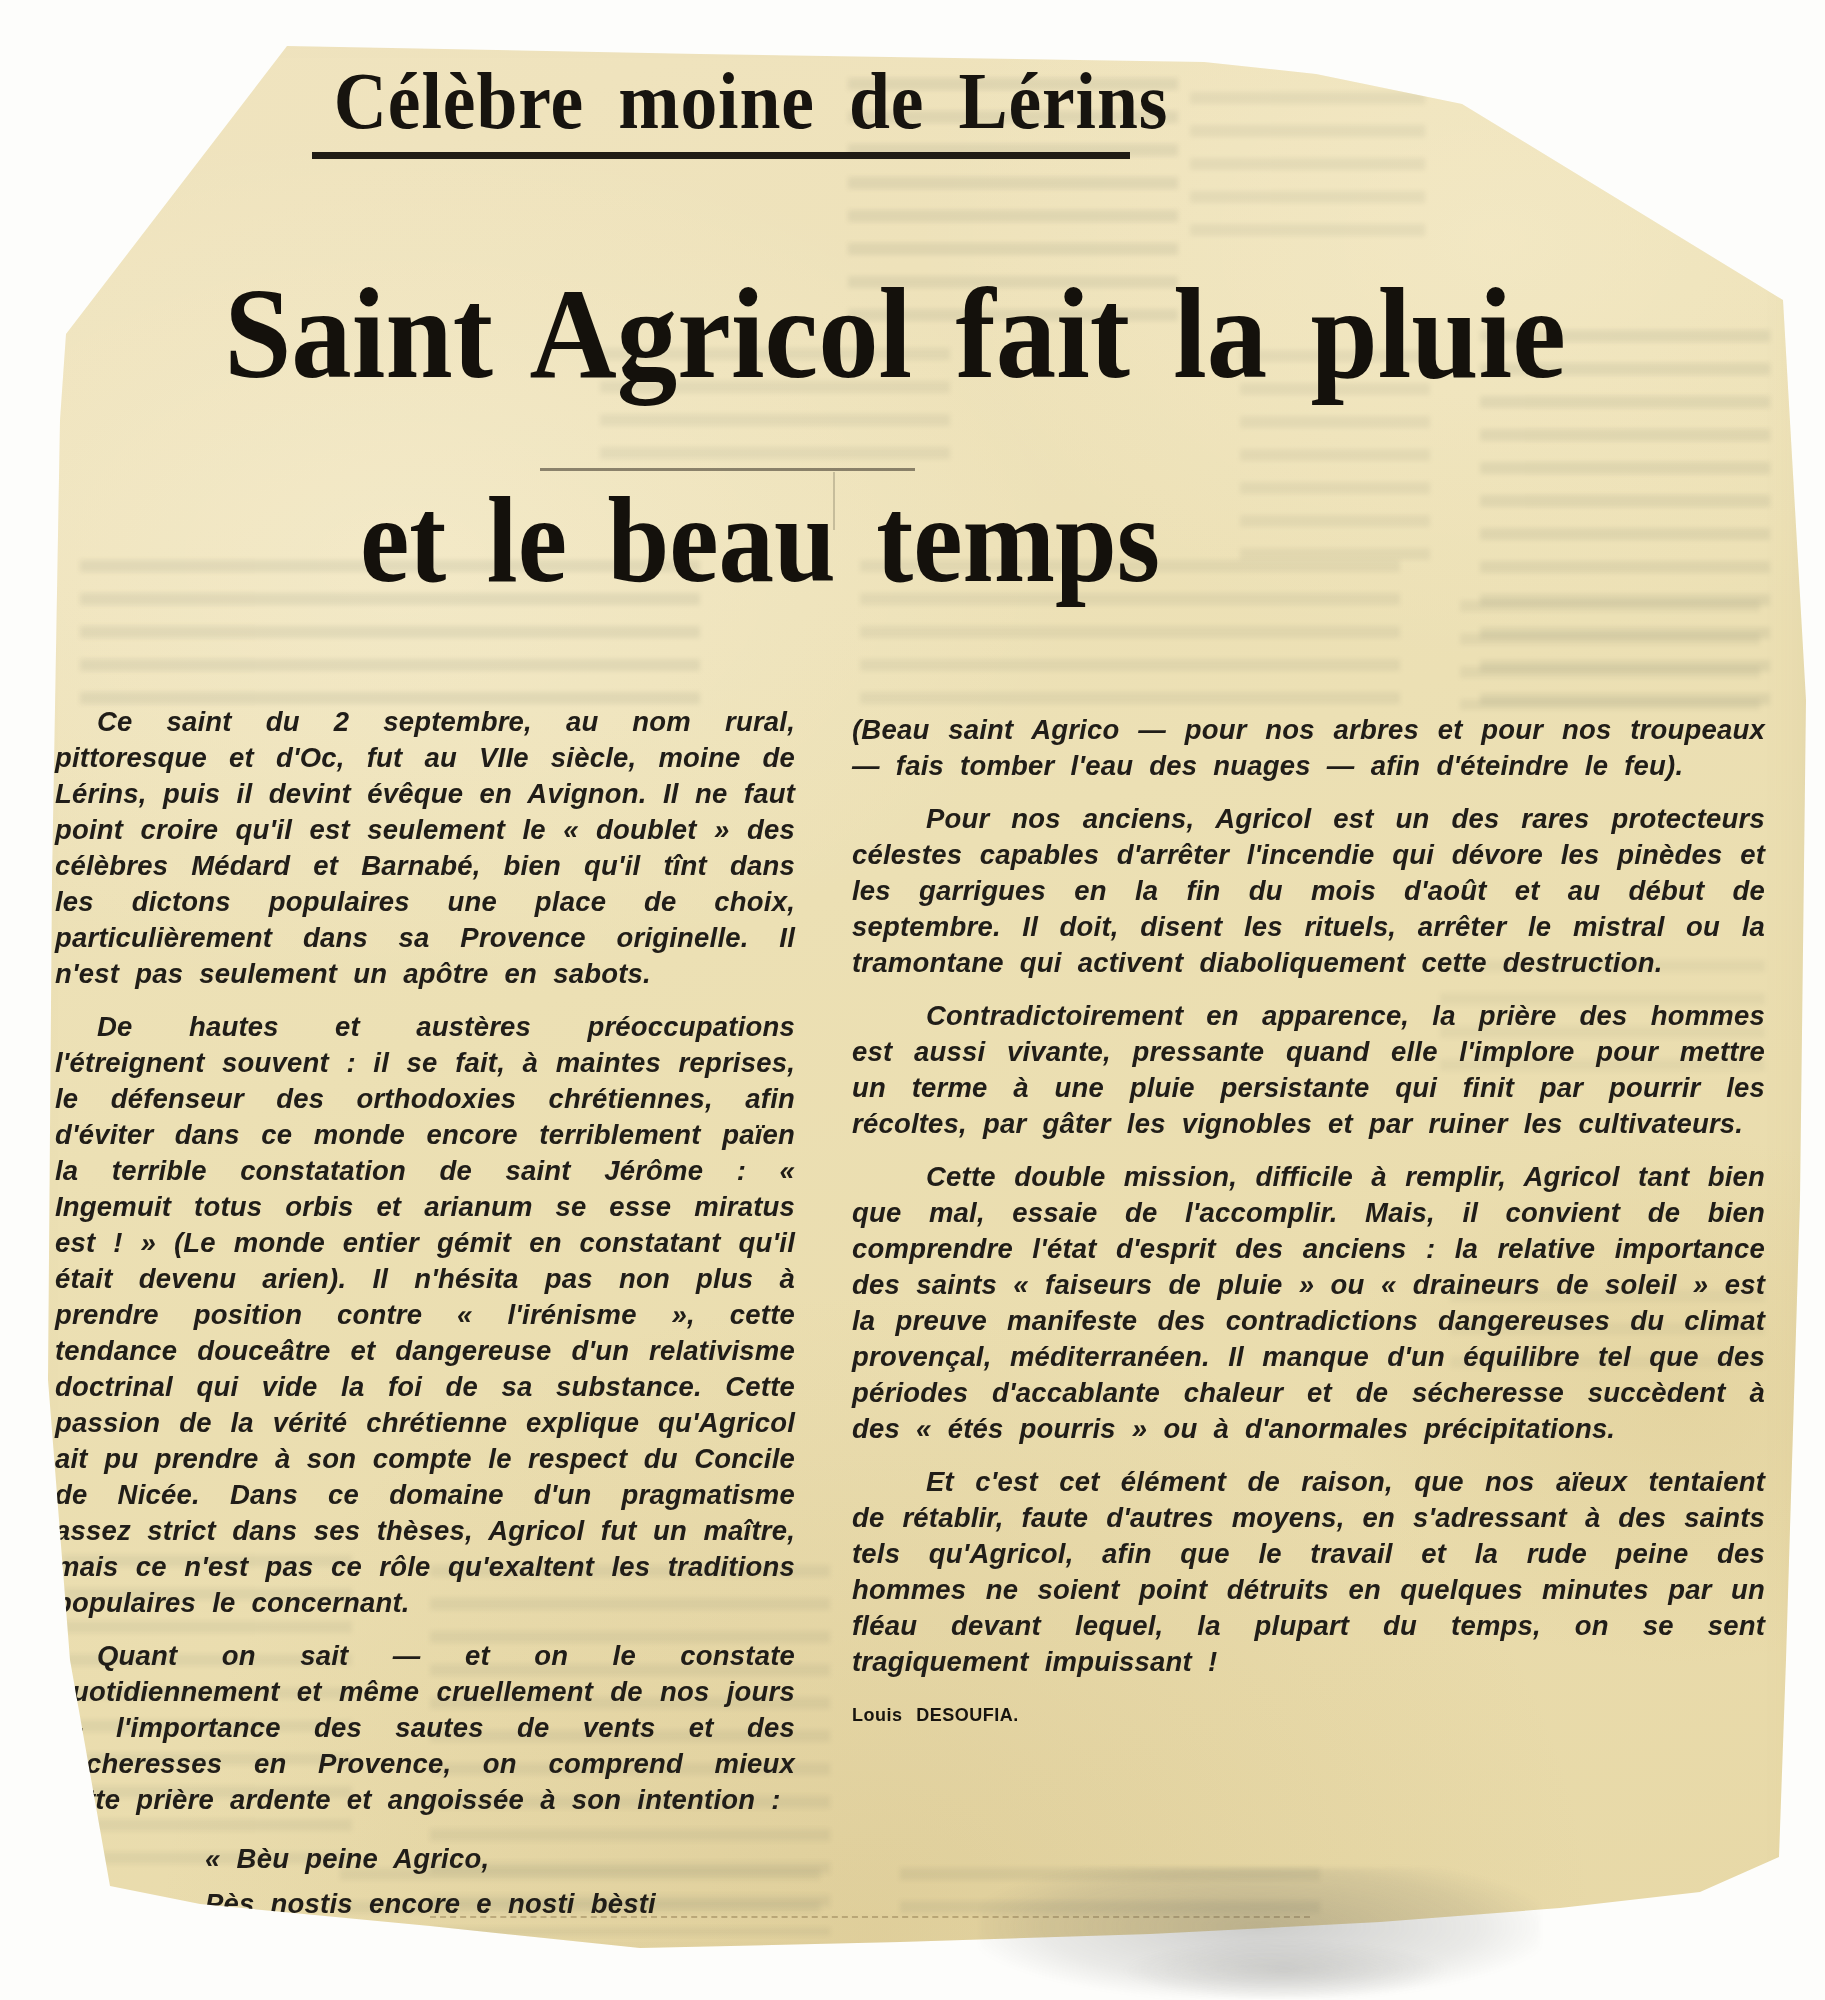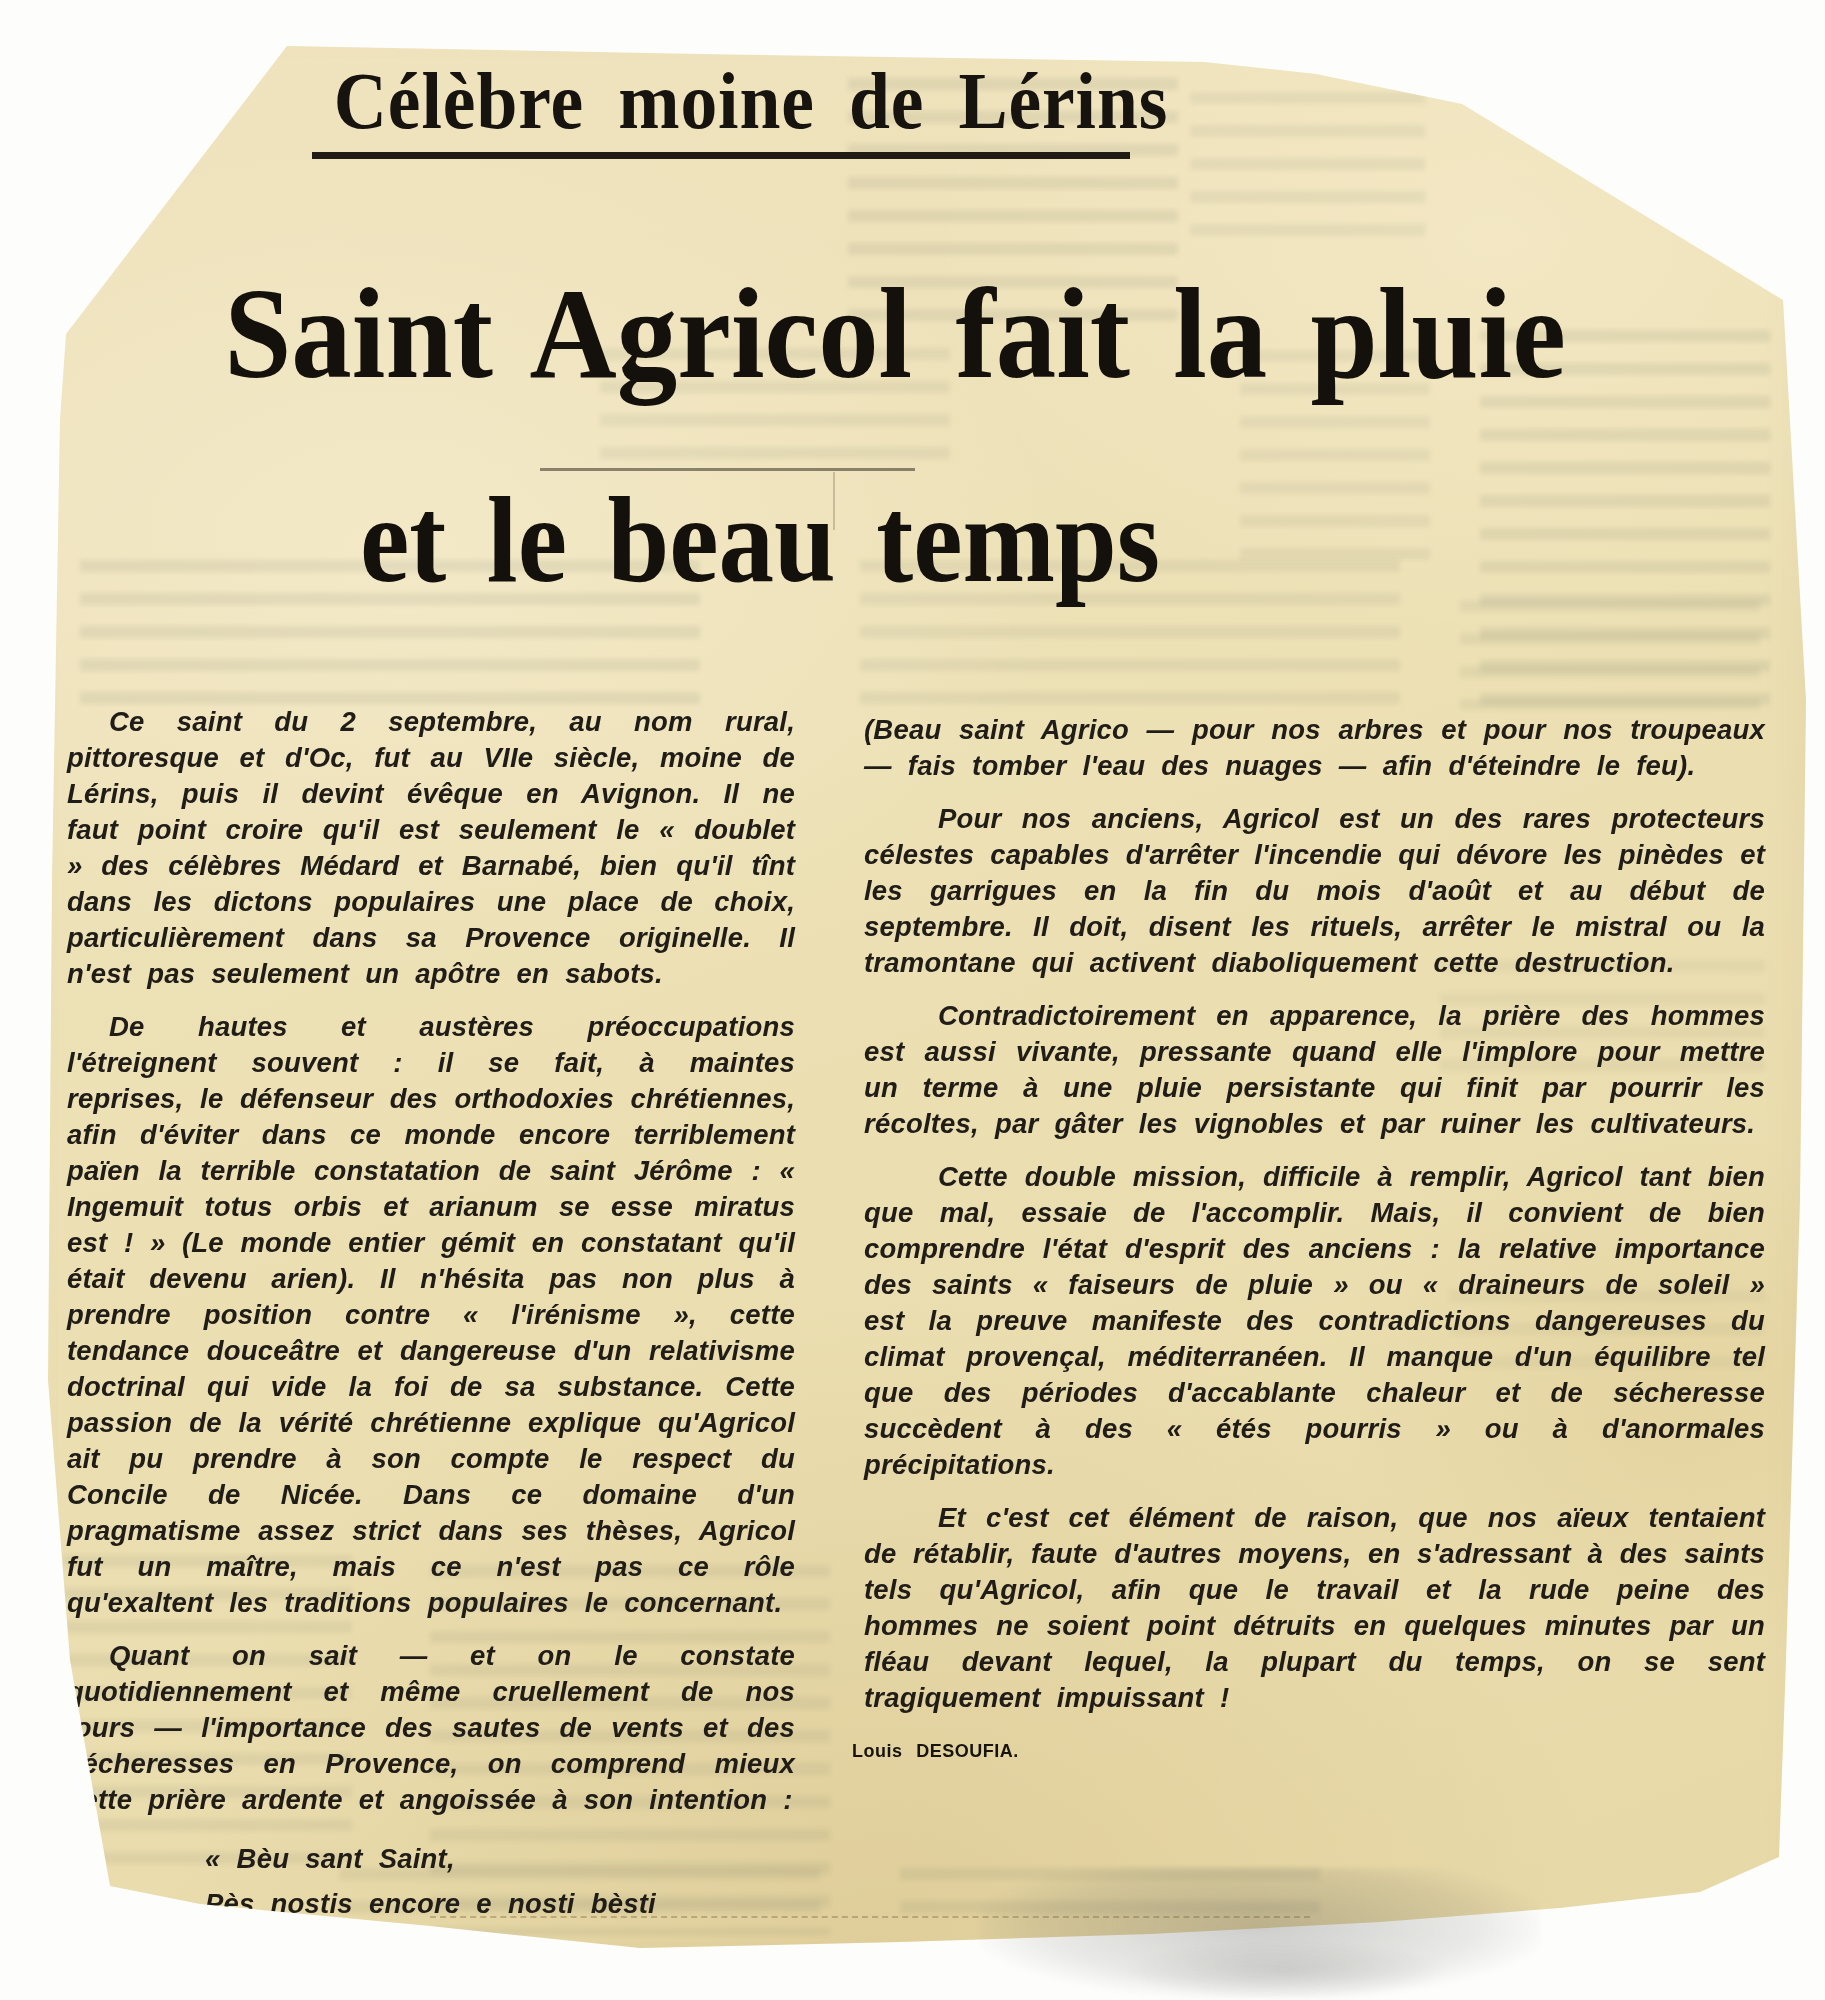--- a/index.html
+++ b/index.html
@@ -60,21 +60,21 @@
     font-size:122px;color:#14110c;word-spacing:14px;
     transform:scaleX(0.91);transform-origin:center;
   }
   .col{
     position:absolute;
     font-family:"Liberation Sans",sans-serif;
     font-weight:bold;font-style:italic;
     font-size:27.5px;line-height:36px;color:#201d18;
     text-align:justify;word-spacing:0.30em;letter-spacing:0.2px;
   }
-  .col p{margin:0 0 17px 12px;text-indent:42px;}
+  .col p{margin:0 0 17px 0;text-indent:42px;}
   .col-left{left:55px;top:704px;width:740px;}
   .col-right{left:852px;top:712px;width:913px;}
   .col-right p{text-indent:74px;}
   .col-right p.no-indent{text-indent:0;}
   .verse{
     margin:18px 0 0 150px;text-align:left;line-height:45px;word-spacing:0.30em;
   }
   .byline{
     margin-top:11px;padding-right:66px;text-align:left;
     font-style:normal;font-weight:bold;font-size:18px;letter-spacing:0.5px;
@@ -123,21 +123,21 @@
     <div class="kicker-underline"></div>
 
     <div class="headline-l1">Saint Agricol fait la pluie</div>
     <div class="headline-l2">et le beau temps</div>
 
     <div class="col col-left">
       <p>Ce saint du 2 septembre, au nom rural, pittoresque et d'Oc, fut au VIIe siècle, moine de Lérins, puis il devint évêque en Avignon. Il ne faut point croire qu'il est seulement le « doublet » des célèbres Médard et Barnabé, bien qu'il tînt dans les dictons populaires une place de choix, particulièrement dans sa Provence originelle. Il n'est pas seulement un apôtre en sabots.</p>
       <p>De hautes et austères préoccupations l'étreignent souvent : il se fait, à maintes reprises, le défenseur des orthodoxies chrétiennes, afin d'éviter dans ce monde encore terriblement païen la terrible constatation de saint Jérôme : « Ingemuit totus orbis et arianum se esse miratus est ! » (Le monde entier gémit en constatant qu'il était devenu arien). Il n'hésita pas non plus à prendre position contre « l'irénisme », cette tendance douceâtre et dangereuse d'un relativisme doctrinal qui vide la foi de sa substance. Cette passion de la vérité chrétienne explique qu'Agricol ait pu prendre à son compte le respect du Concile de Nicée. Dans ce domaine d'un pragmatisme assez strict dans ses thèses, Agricol fut un maître, mais ce n'est pas ce rôle qu'exaltent les traditions populaires le concernant.</p>
       <p>Quant on sait — et on le constate quotidiennement et même cruellement de nos jours — l'importance des sautes de vents et des sécheresses en Provence, on comprend mieux cette prière ardente et angoissée à son intention :</p>
       <div class="verse">
-        <div>« Bèu sant Saint,</div>
+        <div>« Bèu peine Agrico,</div>
         <div>Pès nostis encore e nosti bèsti</div>
         <div>Fai cala l'aigo di nivo</div>
         <div>Pès amoussi lou fio ».</div>
       </div>
     </div>
 
     <div class="col col-right">
       <p class="no-indent">(Beau saint Agrico — pour nos arbres et pour nos troupeaux — fais tomber l'eau des nuages — afin d'éteindre le feu).</p>
       <p>Pour nos anciens, Agricol est un des rares protecteurs célestes capables d'arrêter l'incendie qui dévore les pinèdes et les garrigues en la fin du mois d'août et au début de septembre. Il doit, disent les rituels, arrêter le mistral ou la tramontane qui activent diaboliquement cette destruction.</p>
       <p>Contradictoirement en apparence, la prière des hommes est aussi vivante, pressante quand elle l'implore pour mettre un terme à une pluie persistante qui finit par pourrir les récoltes, par gâter les vignobles et par ruiner les cultivateurs.</p>

